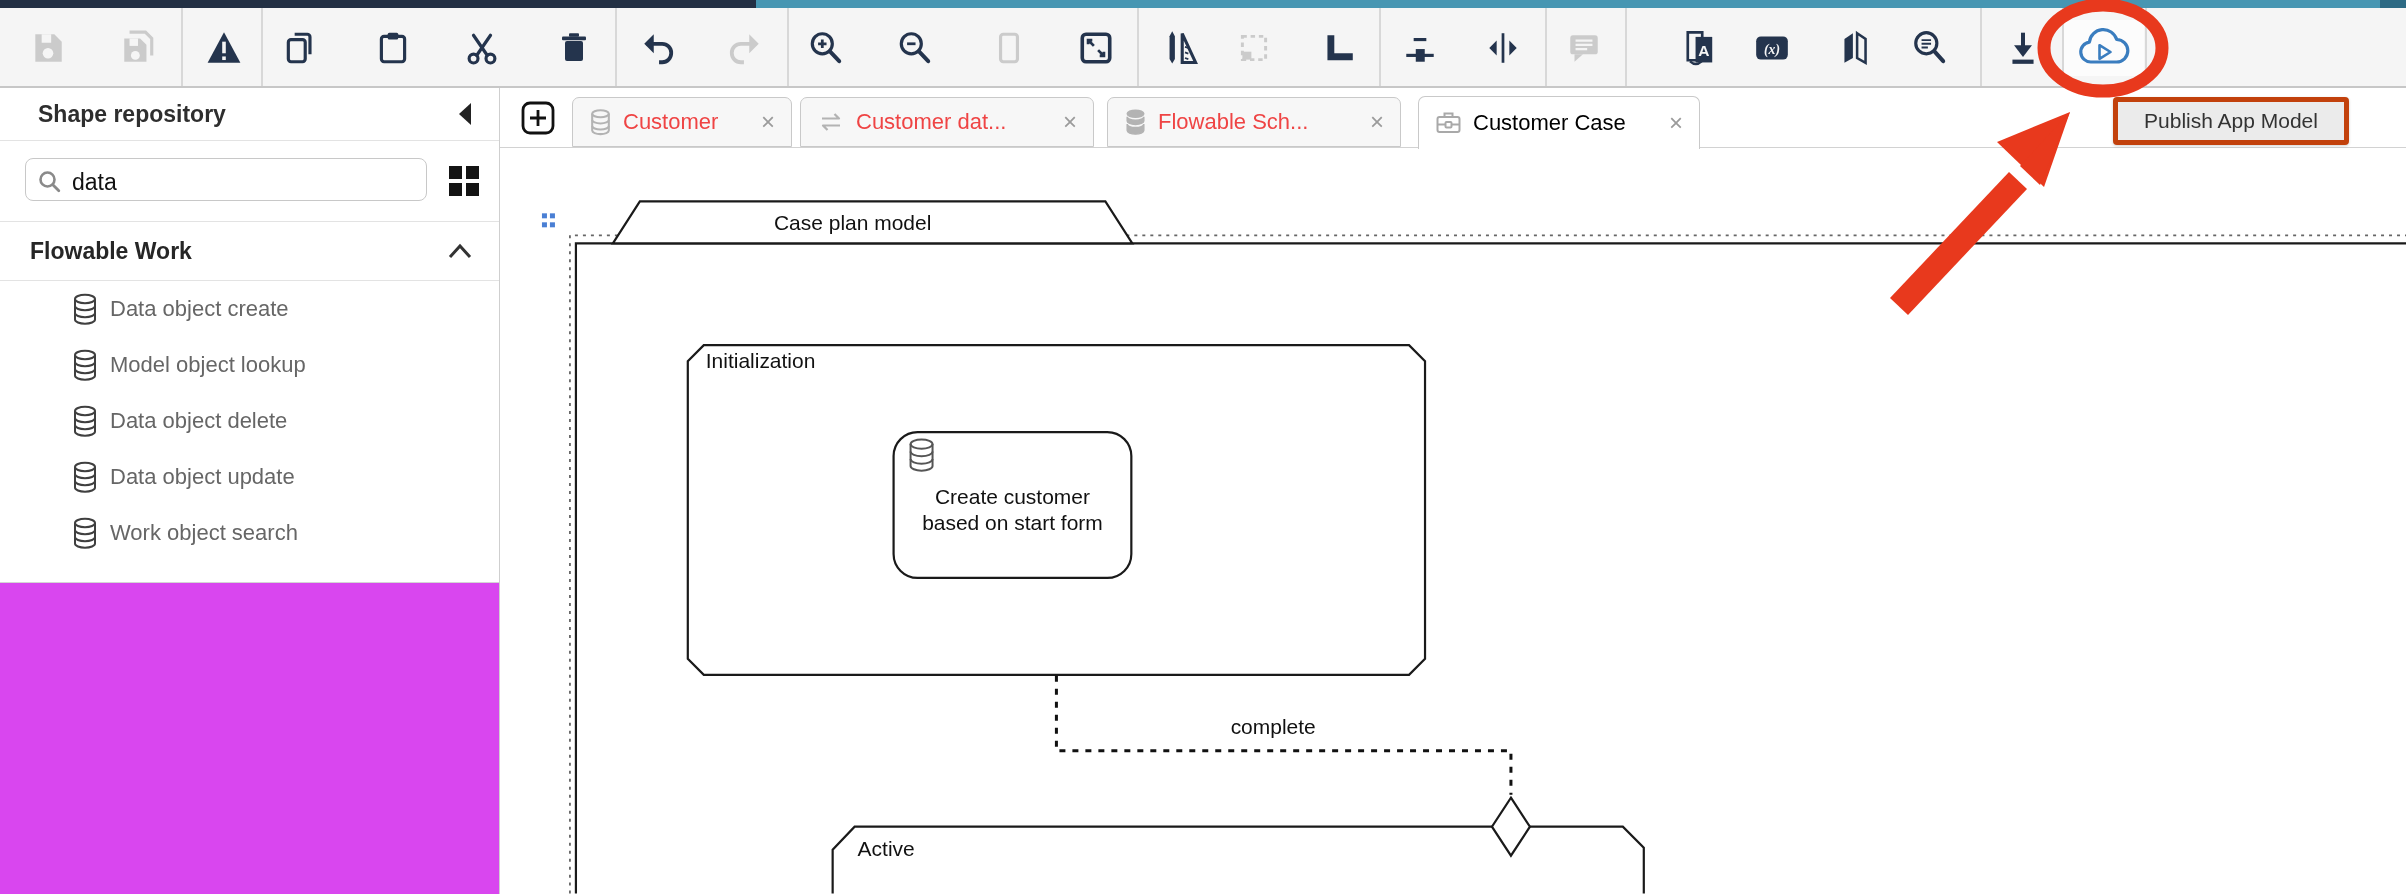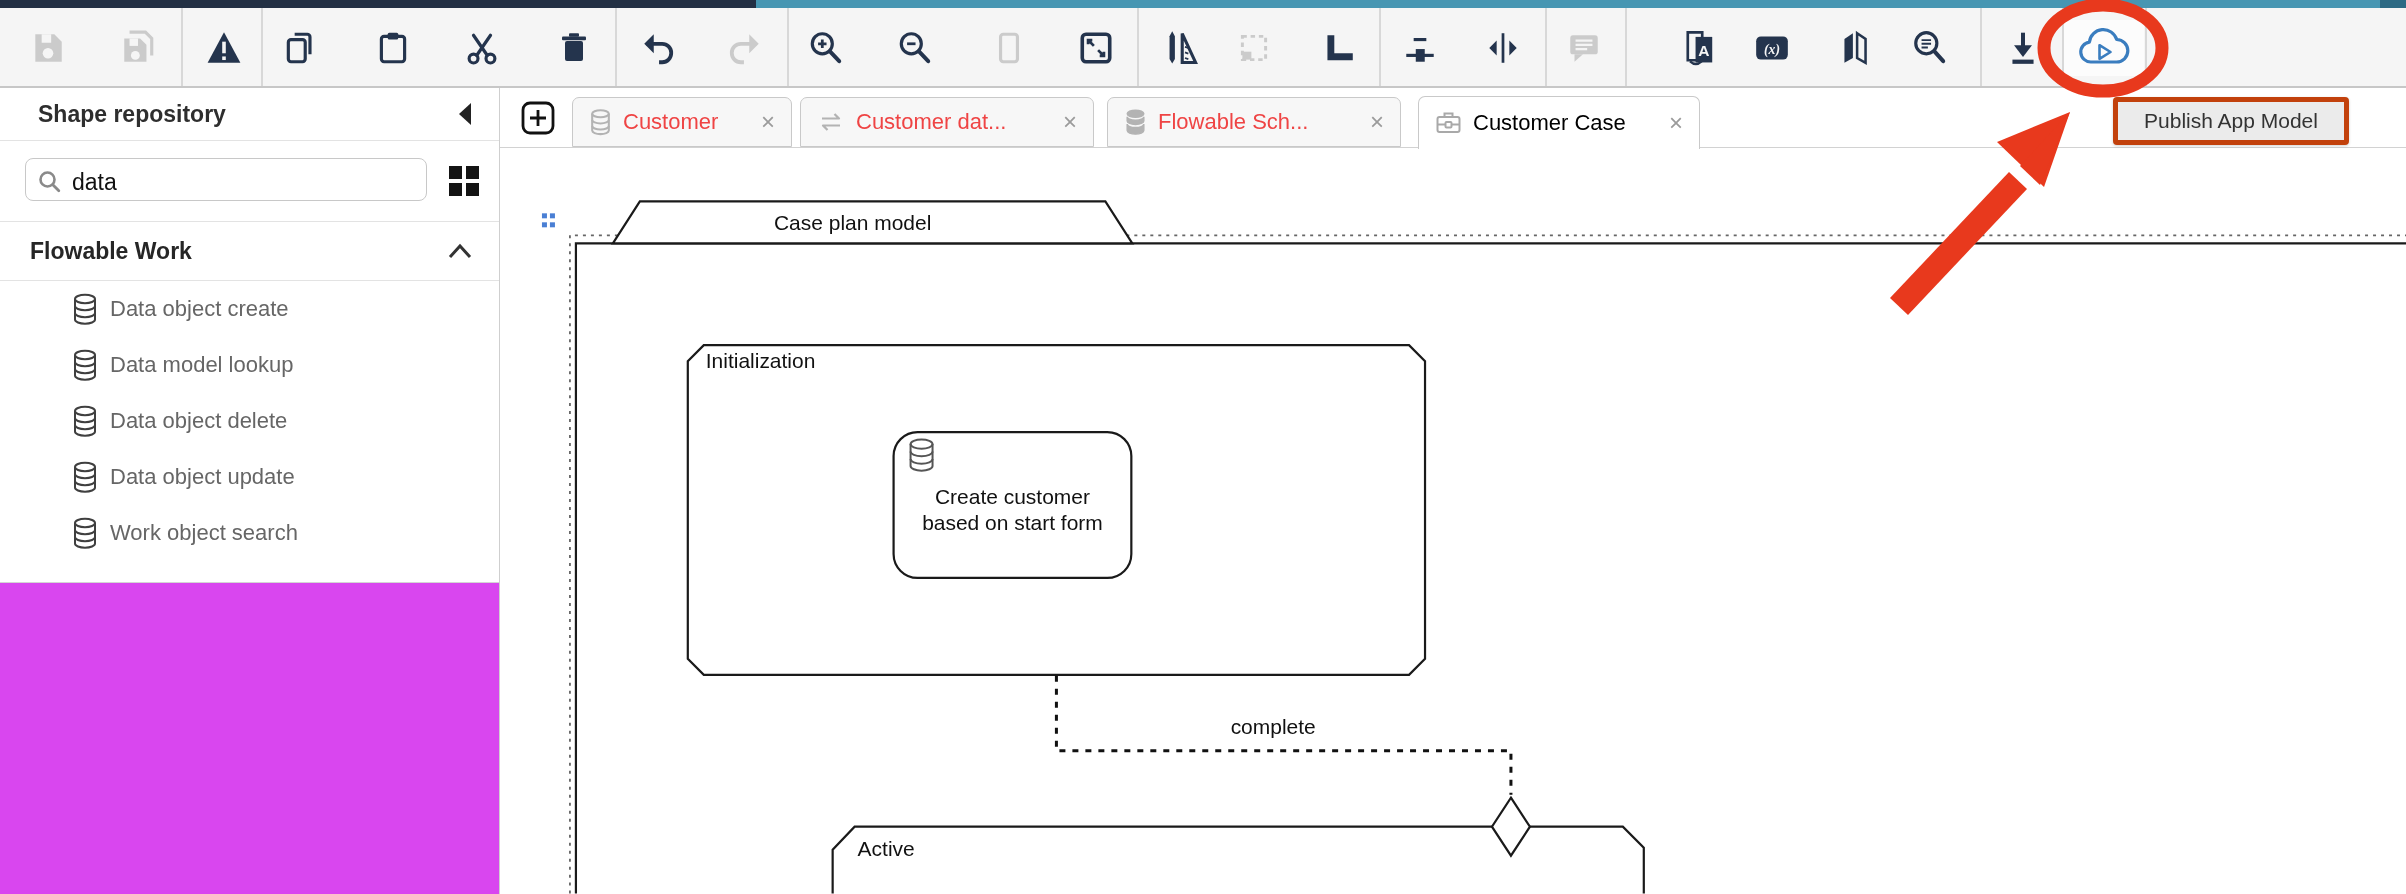--- a/index.html
+++ b/index.html
@@ -295,21 +295,21 @@
         </div>
         <div class="sb-item">
           <svg width="26" height="33" viewBox="0 0 26 33">
               <g fill="none" stroke="#3f3f3f" stroke-width="2">
                 <ellipse cx="13" cy="6" rx="10" ry="4.2"></ellipse>
                 <path d="M3 6v20.5c0 2.3 4.5 4.2 10 4.2s10-1.9 10-4.2V6"></path>
                 <path d="M3 13c0 2.3 4.5 4.2 10 4.2s10-1.9 10-4.2"></path>
                 <path d="M3 20c0 2.3 4.5 4.2 10 4.2s10-1.9 10-4.2"></path>
               </g>
             </svg>
-          <span class="lbl">Data model lookup</span>
+          <span class="lbl">Model object lookup</span>
         </div>
         <div class="sb-item">
           <svg width="26" height="33" viewBox="0 0 26 33">
               <g fill="none" stroke="#3f3f3f" stroke-width="2">
                 <ellipse cx="13" cy="6" rx="10" ry="4.2"></ellipse>
                 <path d="M3 6v20.5c0 2.3 4.5 4.2 10 4.2s10-1.9 10-4.2V6"></path>
                 <path d="M3 13c0 2.3 4.5 4.2 10 4.2s10-1.9 10-4.2"></path>
                 <path d="M3 20c0 2.3 4.5 4.2 10 4.2s10-1.9 10-4.2"></path>
               </g>
             </svg>

